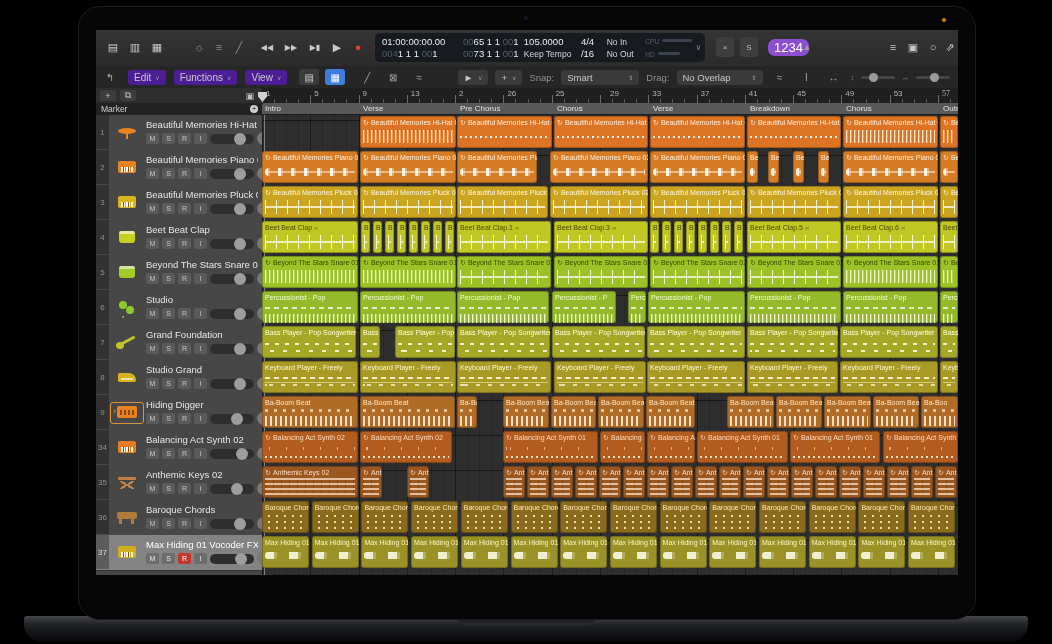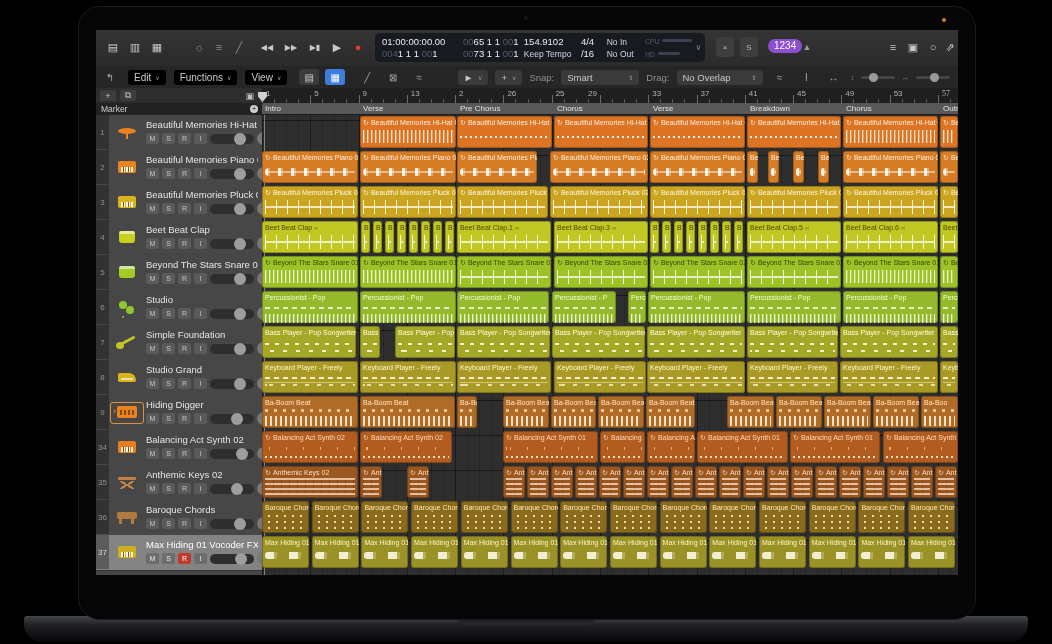--- a/index.html
+++ b/index.html
@@ -27,21 +27,21 @@
   .lcd{position:absolute;left:279px;top:3px;width:330px;height:29px;background:#171b20;border-radius:5px;
     display:flex;align-items:stretch;color:#e8edf2;font-size:9.5px;}
   .lcd .col{display:flex;flex-direction:column;justify-content:center;line-height:12px;white-space:nowrap;}
   .lcd .dim{color:#515d6b;}
   .lcd .lab{color:#cfd6dd;font-size:8.5px;}
   .meter{width:30px;height:3px;background:#39424e;border-radius:2px;margin:2px 0 2px 3px;display:inline-block;}
   .mlab{color:#55606d;font-size:6.5px;}
   
   .tbar{position:absolute;left:0;top:36px;width:100%;height:22px;background:#262626;border-bottom:1px solid #121212;
     display:flex;align-items:center;font-size:10px;color:#c9c9c9;}
-  .menu-btn{margin-left:8px;padding:2px 6px;border-radius:3px;background:#000000;display:flex;gap:4px;align-items:center;}
+  .menu-btn{margin-left:8px;padding:2px 6px;border-radius:3px;background:#4c1d95;display:flex;gap:4px;align-items:center;}
   .menu-btn .chev{font-size:6px;color:#9a9a9a;}
   .tool-ic{margin-left:6px;width:20px;height:16px;border-radius:3px;background:#3a3a3a;color:#c9c9c9;
     display:flex;align-items:center;justify-content:center;font-size:10px;}
   .tool-ic.on{background:#3e7ddb;color:#fff;}
   .tool-ic.ghost{background:transparent;color:#a5a5a5;}
   .tbar .right{margin-left:auto;display:flex;align-items:center;gap:7px;padding-right:8px;font-size:9.5px;}
   .selbox{background:#3a3a3a;border-radius:3px;padding:2px 6px;display:flex;gap:5px;align-items:center;}
   .mini-slider{width:34px;height:3px;background:#444;border-radius:2px;position:relative;}
   .mini-slider i{position:absolute;top:-3px;width:9px;height:9px;border-radius:50%;background:#9a9a9a;}
   .dimlab{color:#8f8f8f;}
@@ -152,21 +152,21 @@
     background-image:repeating-linear-gradient(90deg,rgba(255,230,205,.95) 0 2px,transparent 2px 5px),
       repeating-linear-gradient(90deg,rgba(255,230,205,.6) 0 1px,transparent 1px 17px);
     background-size:100% 2px,100% 3px;background-position:0 9px,4px 0;}
   .wf-bricks{top:12px;bottom:3px;
     background-image:repeating-linear-gradient(0deg,rgba(255,225,200,.75) 0 2px,transparent 2px 5px),
       repeating-linear-gradient(90deg,rgba(0,0,0,.18) 0 1px,transparent 1px 8px);}
   .wf-speckle{top:12px;bottom:3px;background-image:radial-gradient(rgba(255,238,190,.85) 1px,transparent 1.3px);
     background-size:8px 6px;}
   .wf-voc{top:16px;height:7px;border-radius:3px;
     background:repeating-linear-gradient(90deg,rgba(255,255,240,.85) 0 9px,rgba(255,255,240,.25) 9px 12px,transparent 12px 24px);}
-  .badge-purple{position:absolute;top:9px;border-radius:7px;background:#8d4fd1;color:#fff;font-size:10px;
+  .badge-purple{position:absolute;top:9px;border-radius:7px;background:#8d4fd1;color:#fff;font-size:13px;
     padding:2px 6px;line-height:1;}
 </style>
 </head>
 <body>
 
 <div class="stage">
   <div class="base"></div>
   <div class="bezel"></div>
   <div class="cam-dot"></div>
   <div class="rec-dot"></div>
@@ -192,21 +192,21 @@
       <div class="lcd">
         <div class="col" style="width:88px;padding-left:7px">
           <span>01:00:00:00.00</span>
           <span><i class="dim" style="font-style:normal">004</i><span>1 1 1</span> <i class="dim" style="font-style:normal">00</i><span>1</span></span>
         </div>
         <div class="col" style="width:66px">
           <span><i class="dim" style="font-style:normal">00</i><span>65 1 1</span> <i class="dim" style="font-style:normal">00</i><span>1</span></span>
           <span><i class="dim" style="font-style:normal">00</i><span>73 1 1</span> <i class="dim" style="font-style:normal">00</i><span>1</span></span>
         </div>
         <div class="col" style="width:62px">
-          <span>154.9102</span>
+          <span>105.0000</span>
           <span class="lab">Keep Tempo</span>
         </div>
         <div class="col" style="width:28px">
           <span>4/4</span>
           <span>/16</span>
         </div>
         <div class="col" style="width:42px">
           <span class="lab">No In</span>
           <span class="lab">No Out</span>
         </div>
@@ -296,21 +296,21 @@
     <div id="ruler">
       <div class="ticks1"></div>
       <div class="ticks2"></div>
     <span class="num" style="left: 4px;">1</span>
         <span class="num" style="left: 52.28px;">5</span>
         <span class="num" style="left: 100.56px;">9</span>
         <span class="num" style="left: 148.84px;">13</span>
         <span class="num" style="left: 197.12px;">2</span>
         <span class="num" style="left: 245.4px;">26</span>
         <span class="num" style="left: 293.68px;">25</span>
-        <span class="num" style="left: 326px;">29</span>
+        <span class="num" style="left: 348px;">29</span>
         <span class="num" style="left: 390.24px;">33</span>
         <span class="num" style="left: 438.52px;">37</span>
         <span class="num" style="left: 486.8px;">41</span>
         <span class="num" style="left: 535.08px;">45</span>
         <span class="num" style="left: 583.36px;">49</span>
         <span class="num" style="left: 631.64px;">53</span>
         <span class="num" style="left: 679.92px; font-family: Liberation Serif, serif;">57</span>
       </div>
     <div class="phead"></div>
 
@@ -412,21 +412,21 @@
             <span class="msri">I</span>
             <div class="vslider">
               <i style="left: 24px;"></i>
             </div>
             <div class="panknob"></div>
           </div>
         </div>
         <div class="trk" style="top: 210px;">
           <div class="trk-num">7</div>
           <div class="ticon guitar" style="color: rgb(195, 196, 40);"></div>
-          <div class="trk-name">Simple Foundation</div>
+          <div class="trk-name">Grand Foundation</div>
           <div class="trk-ctl">
             <span class="msri">M</span>
             <span class="msri">S</span>
             <span class="msri">R</span>
             <span class="msri">I</span>
             <div class="vslider">
               <i style="left: 24px;"></i>
             </div>
             <div class="panknob"></div>
           </div>

